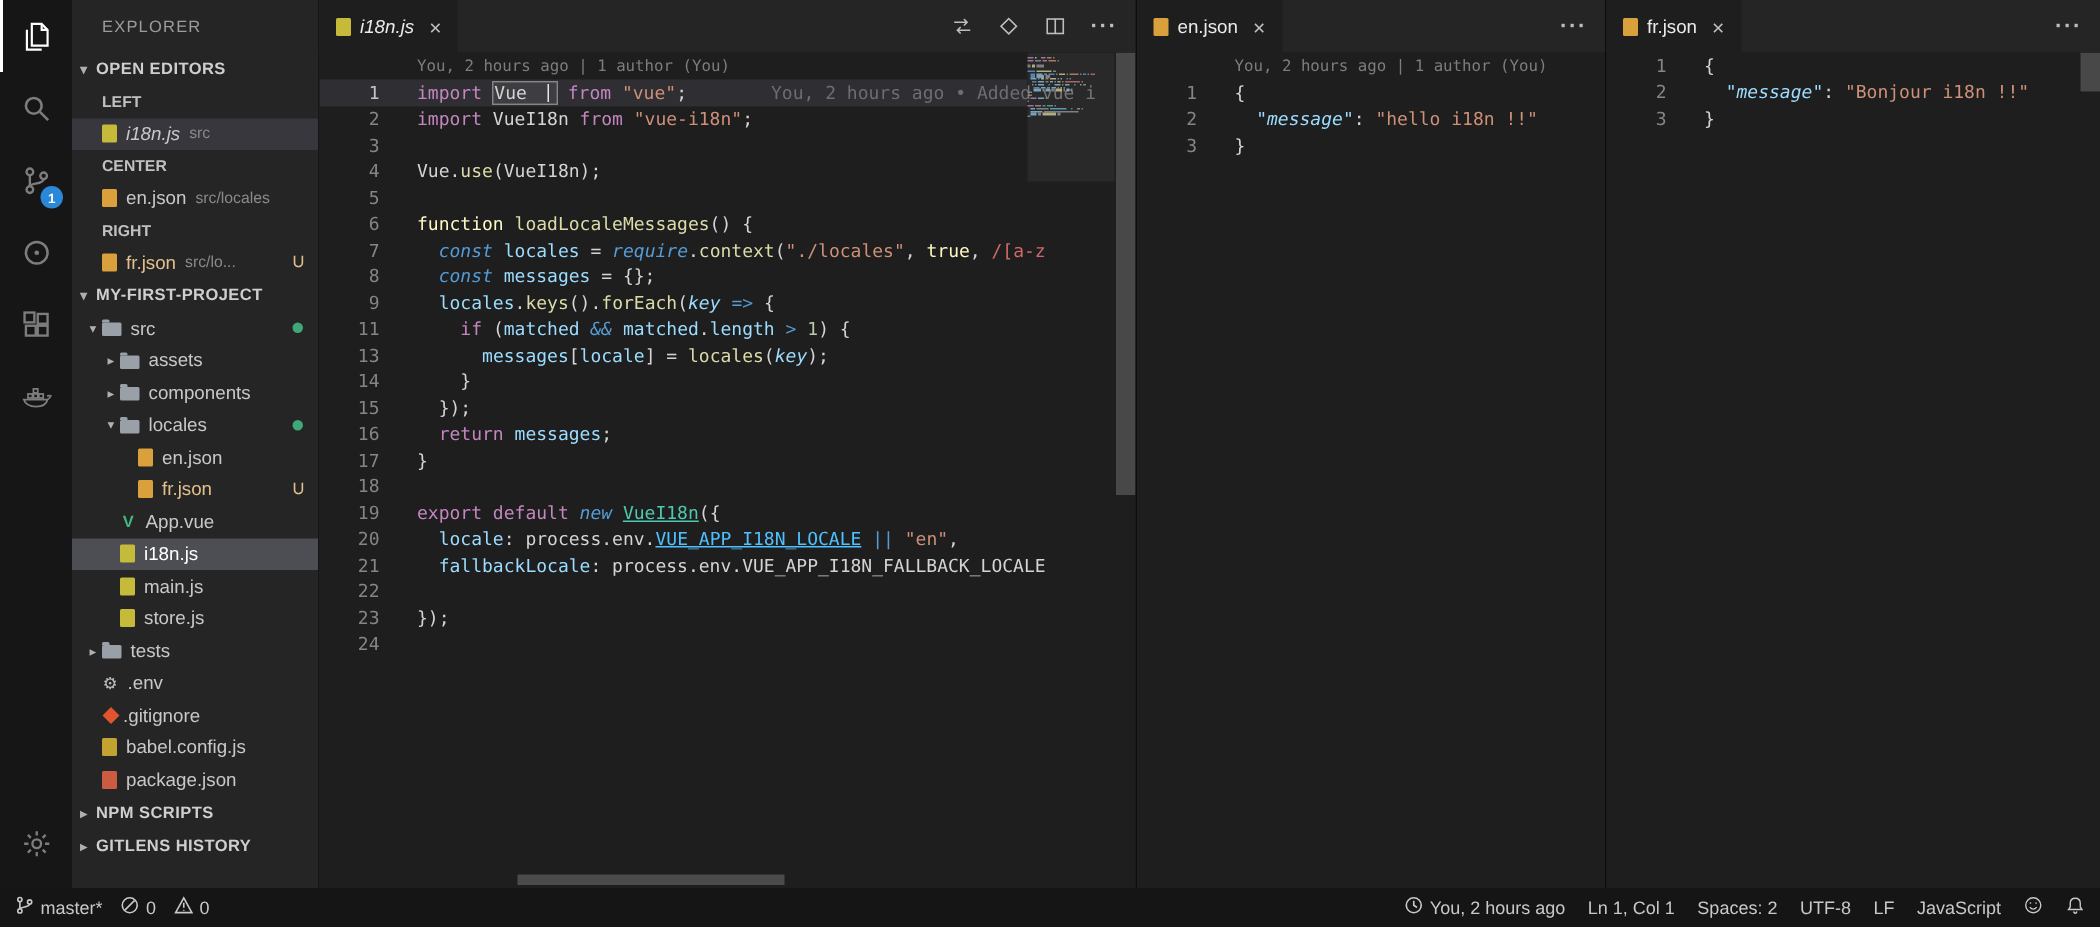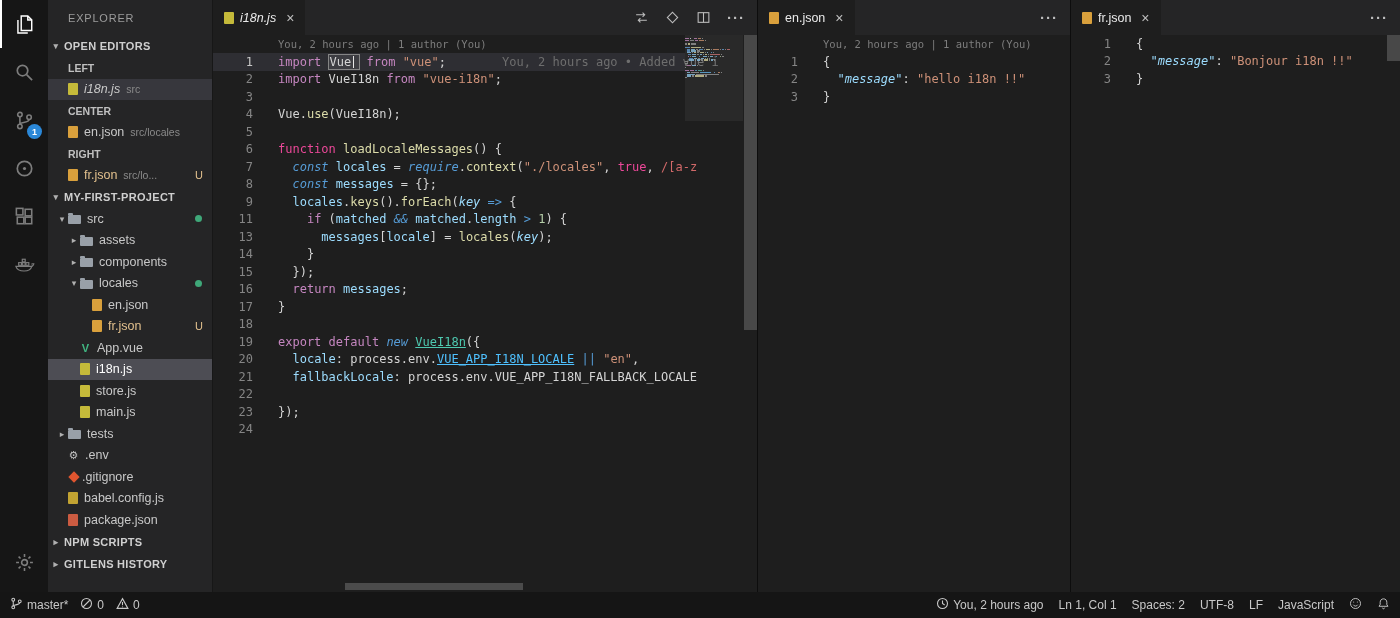--- a/index.html
+++ b/index.html
@@ -71,34 +71,34 @@
   .ebody{flex:1;min-height:0;position:relative;overflow:hidden;background:#1e1e1e}
   .blame{height:18px;display:flex;align-items:center;padding-left:65px;font-family:"DejaVu Sans Mono",monospace;
     font-size:10.5px;color:#7d7d7d;white-space:nowrap}
   .code{cursor:text}
   .cl{height:17.5px;display:flex;align-items:center}
   .cl.current{background:linear-gradient(to right,#2e2e33 calc(100% - 72px),rgba(0,0,0,0) calc(100% - 72px))}
   .ln{width:40px;flex:none;text-align:right;color:#858585;font-family:"DejaVu Sans Mono",monospace;font-size:12px}
   .ln.cur{color:#c6c6c6}
   .lt{padding-left:25px;white-space:pre;font-family:"DejaVu Sans Mono",monospace;font-size:12px;color:#d4d4d4}
   .tk.k{color:#c586c0}
-  .tk.b{color:#ec4899}
+  .tk.b{color:#fef9c3}
   .tk.bi{color:#569cd6;font-style:italic}
   .tk.fn{color:#dcdcaa}
   .tk.fnu{color:#dcdcaa;text-decoration:underline}
   .tk.v{color:#9cdcfe}
   .tk.vi{color:#9cdcfe;font-style:italic}
   .tk.s{color:#ce9178}
   .tk.n{color:#b5cea8}
   .tk.re{color:#d16969}
   .tk.p{color:#d4d4d4}
   .tk.tu{color:#4ec9b0;text-decoration:underline}
   .tk.lu{color:#4fc1ff;text-decoration:underline}
   .tk.ji{color:#9cdcfe;font-style:italic}
-  .tk.box{color:#d4d4d4;background:#3d3d42;outline:1px solid #858585;padding:0 8px 0 1px;position:relative}
+  .tk.box{color:#d4d4d4;background:#3d3d42;outline:1px solid #858585;padding:0 20px 0 1px;position:relative}
   .tk.box::after{content:"";position:absolute;right:5px;top:1px;bottom:1px;width:1.5px;background:#e6e6e6}
   .inline-blame{color:#6e6e6e;margin-left:56px;font-family:"DejaVu Sans Mono",monospace}
 
   .minimap{position:absolute;top:0;right:14px;width:58px;padding-top:3px}
   .mm-slider{position:absolute;top:0;left:0;right:0;height:86px;background:rgba(255,255,255,.05)}
   .mm-line{height:1.2px;margin-bottom:.6px;display:flex;gap:1px}
   .mm-seg{display:inline-block;height:100%;opacity:.85}
   .vscroll{position:absolute;top:0;right:0;width:13px;height:100%}
   .vthumb{width:100%;background:rgba(130,130,130,.42)}
   .hthumb{position:absolute;bottom:2px;height:7px;background:rgba(130,130,130,.45)}
@@ -238,25 +238,25 @@
           <div class="row tree-row" style="padding-left:32px">
             <span class="ficon vue">V</span>
             <span class="fname">App.vue</span>
           </div>
           <div class="row tree-row selected" style="padding-left:32px">
             <span class="ficon page js"></span>
             <span class="fname">i18n.js</span>
           </div>
           <div class="row tree-row" style="padding-left:32px">
             <span class="ficon page js"></span>
-            <span class="fname">store.js</span>
+            <span class="fname">main.js</span>
           </div>
           <div class="row tree-row" style="padding-left:32px">
             <span class="ficon page js"></span>
-            <span class="fname">main.js</span>
+            <span class="fname">store.js</span>
           </div>
           <div class="row tree-row" style="padding-left:8px">
             <span class="arrow">▸</span>
             <span class="ficon folder"></span>
             <span class="fname">tests</span>
           </div>
           <div class="row tree-row" style="padding-left:20px">
             <span class="ficon envi">⚙</span>
             <span class="fname">.env</span>
           </div>

